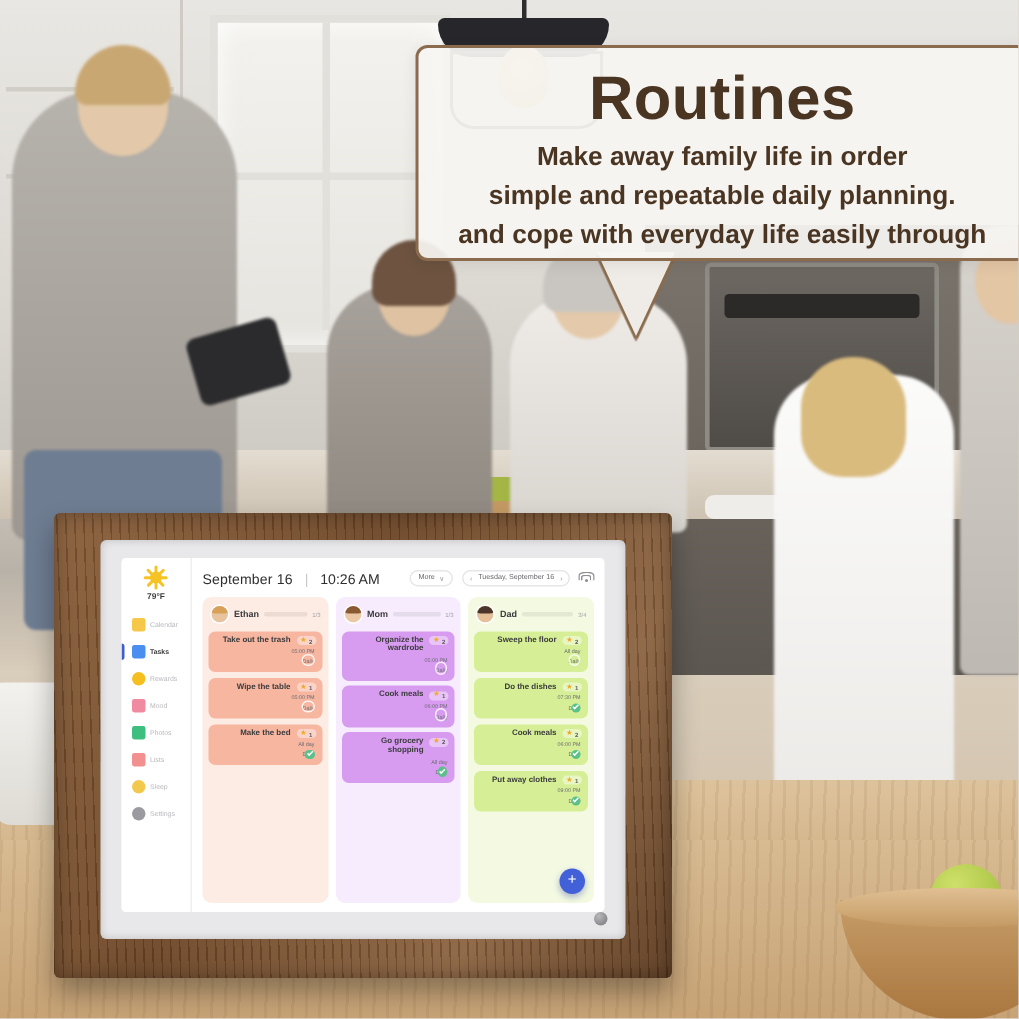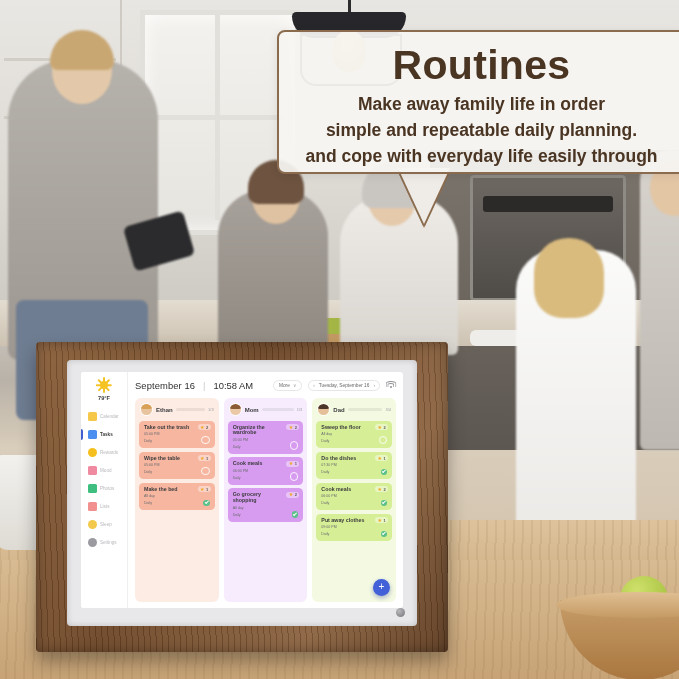--- a/index.html
+++ b/index.html
@@ -74,21 +74,21 @@
     border-radius:4px;box-shadow:0 10px 18px rgba(0,0,0,.33);}
   .frame-grain{position:absolute;inset:0;border-radius:4px;
     background:repeating-linear-gradient(88deg,rgba(40,22,8,.20) 0 1px,rgba(255,255,255,.05) 1px 6px);}
   .frame-inner-shadow{position:absolute;inset:0;border-radius:4px;box-shadow:inset 0 0 14px rgba(0,0,0,.35);}
   .bezel{position:absolute;left:31px;top:18px;width:350px;height:266px;background:#e8e8ea;border-radius:4px;
     box-shadow:inset 0 0 6px rgba(0,0,0,.18);}
   .camera-dot{position:absolute;right:12px;bottom:9px;width:9px;height:9px;border-radius:50%;
     background:radial-gradient(circle at 35% 32%,#b9b9bc,#75757a);}
 
   
-  .screen{position:absolute;left:14px;top:12px;width:322px;height:236px;background:#ffffff;border-radius:3px;overflow:hidden;display:flex;}
+  .screen{position:absolute;left:14px;top:12px;width:322px;height:236px;background:#ffffff;border-radius:3px;overflow:hidden;display:flex;text-align:right;}
 
   .sidebar{width:46px;flex:0 0 46px;background:#ffffff;border-right:1px solid #efeff1;
     display:flex;flex-direction:column;align-items:center;padding-top:5px;}
   .weather{display:flex;flex-direction:column;align-items:center;margin-bottom:7px;}
   .sun{width:16px;height:16px;position:relative;}
   .sun-core{position:absolute;left:4px;top:4px;width:8px;height:8px;border-radius:50%;background:#f6c324;}
   .sun-ray{position:absolute;left:7.2px;top:0;width:1.6px;height:16px;background:#f6c324;border-radius:1px;}
   .temp{font-size:5.6px;font-weight:700;color:#3c3c3e;margin-top:1.5px;}
   .nav{width:100%;display:flex;flex-direction:column;align-items:stretch;gap:1px;}
   .nav-item{position:relative;display:flex;align-items:center;gap:3px;padding:4px 4px 4px 7px;cursor:pointer;}
@@ -261,21 +261,21 @@
                 <span class="nav-ico" style="background: rgb(154, 154, 160); border-radius: 50%;"></span>
                 <span class="nav-lbl">Settings</span>
               </div>
             </div>
         </div>
 
         <div class="main">
           <div class="topbar">
             <span class="tb-date">September 16</span>
             <span class="tb-sep">|</span>
-            <span class="tb-time">10:58 AM</span>
+            <span class="tb-time">10:26 AM</span>
             <span class="tb-spacer"></span>
             <div class="pill">
               <span>More</span>
               <span class="chev">∨</span>
             </div>
             <div class="pill date">
               <span class="chev">‹</span>
               <span>Tuesday, September 16</span>
               <span class="chev">›</span>
             </div>

